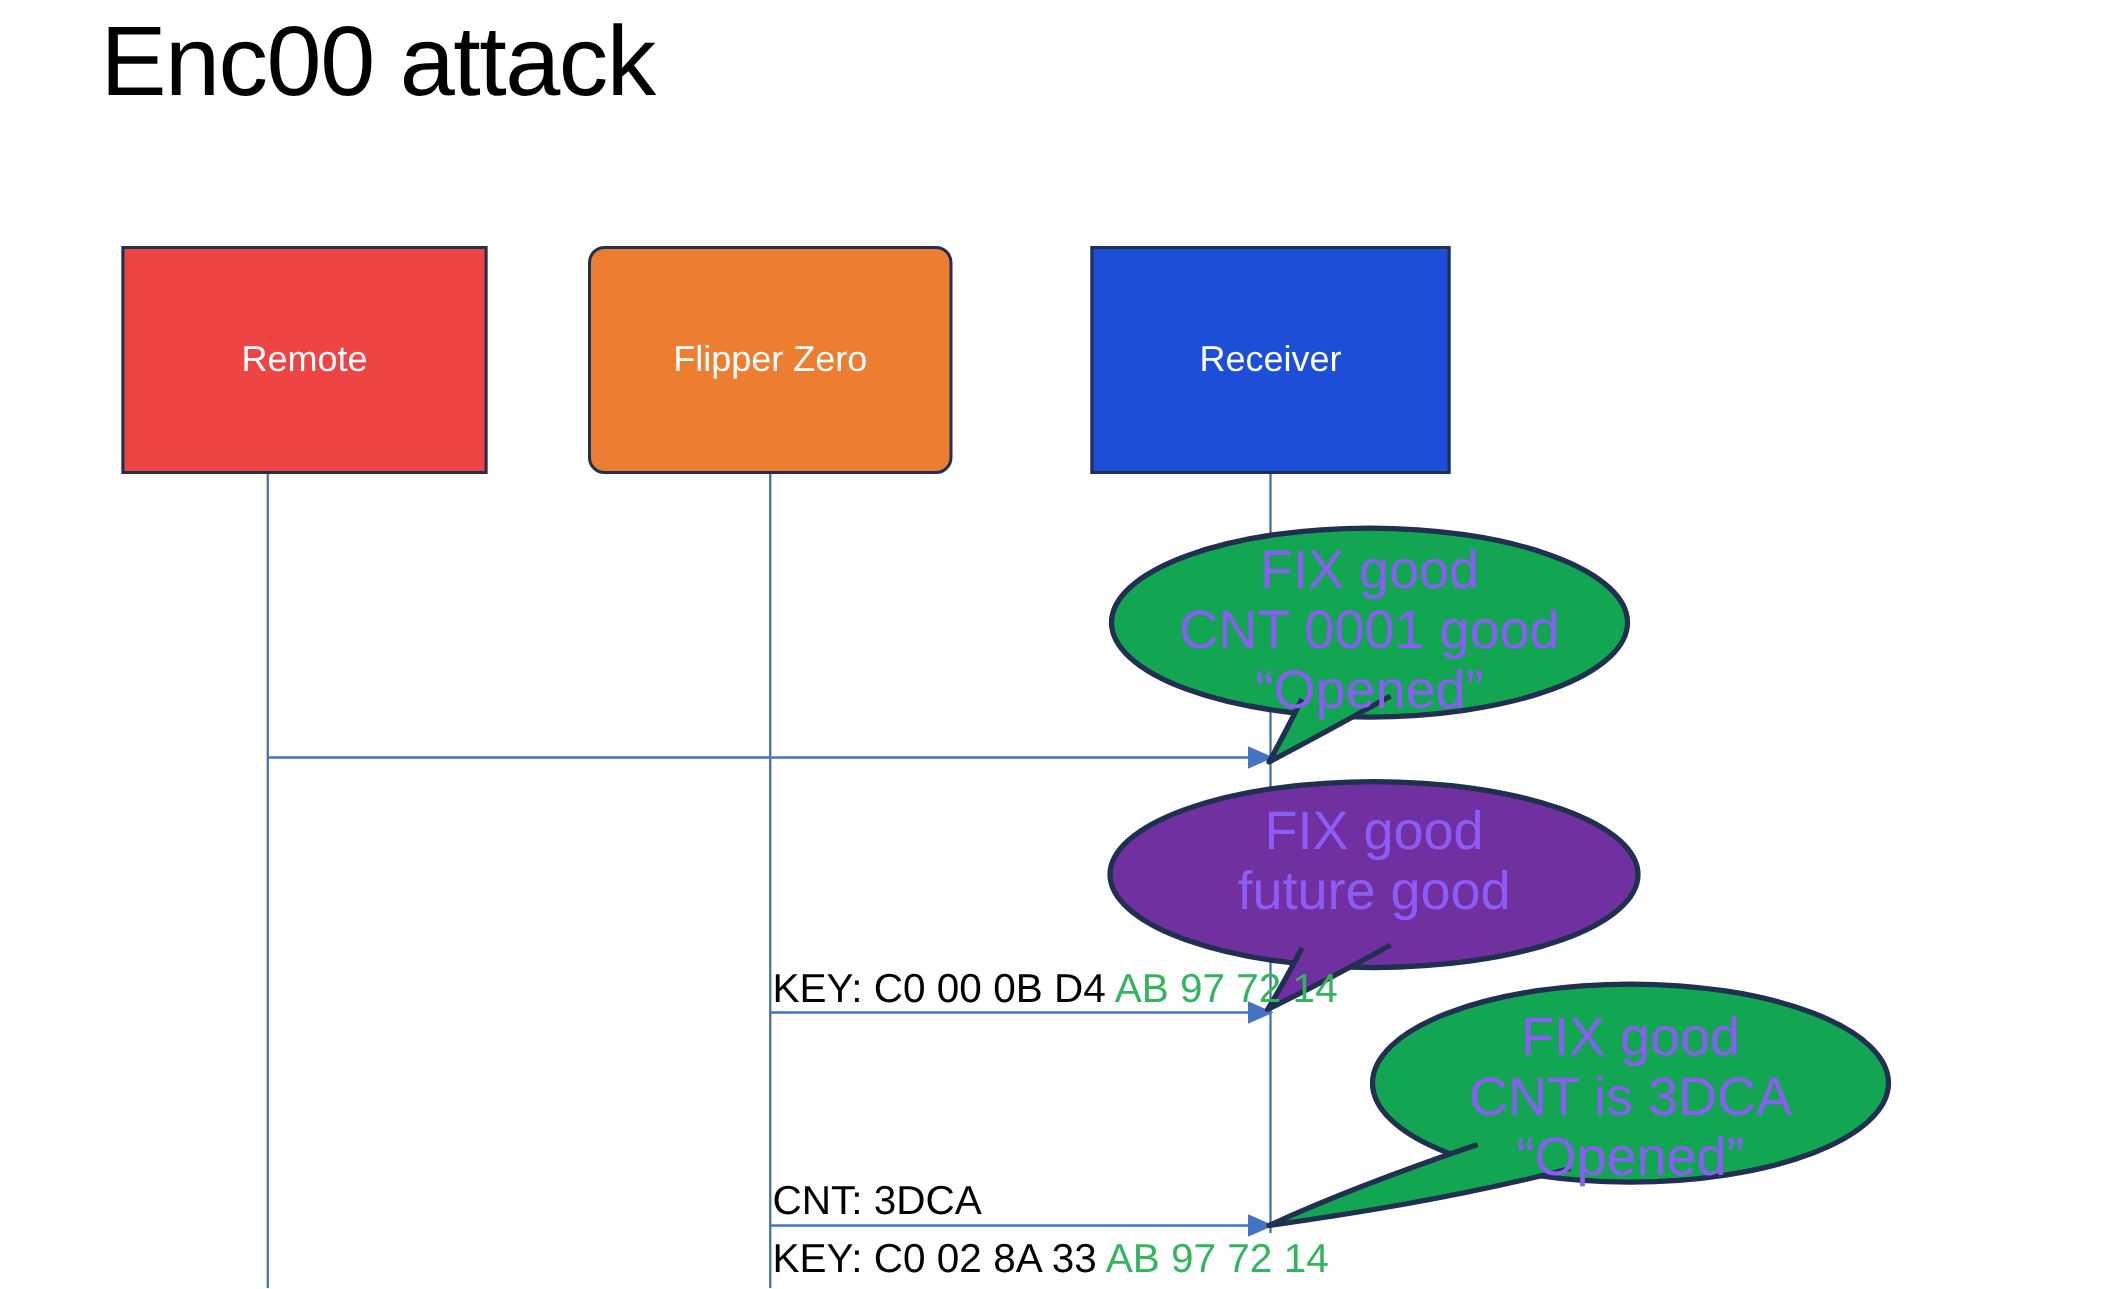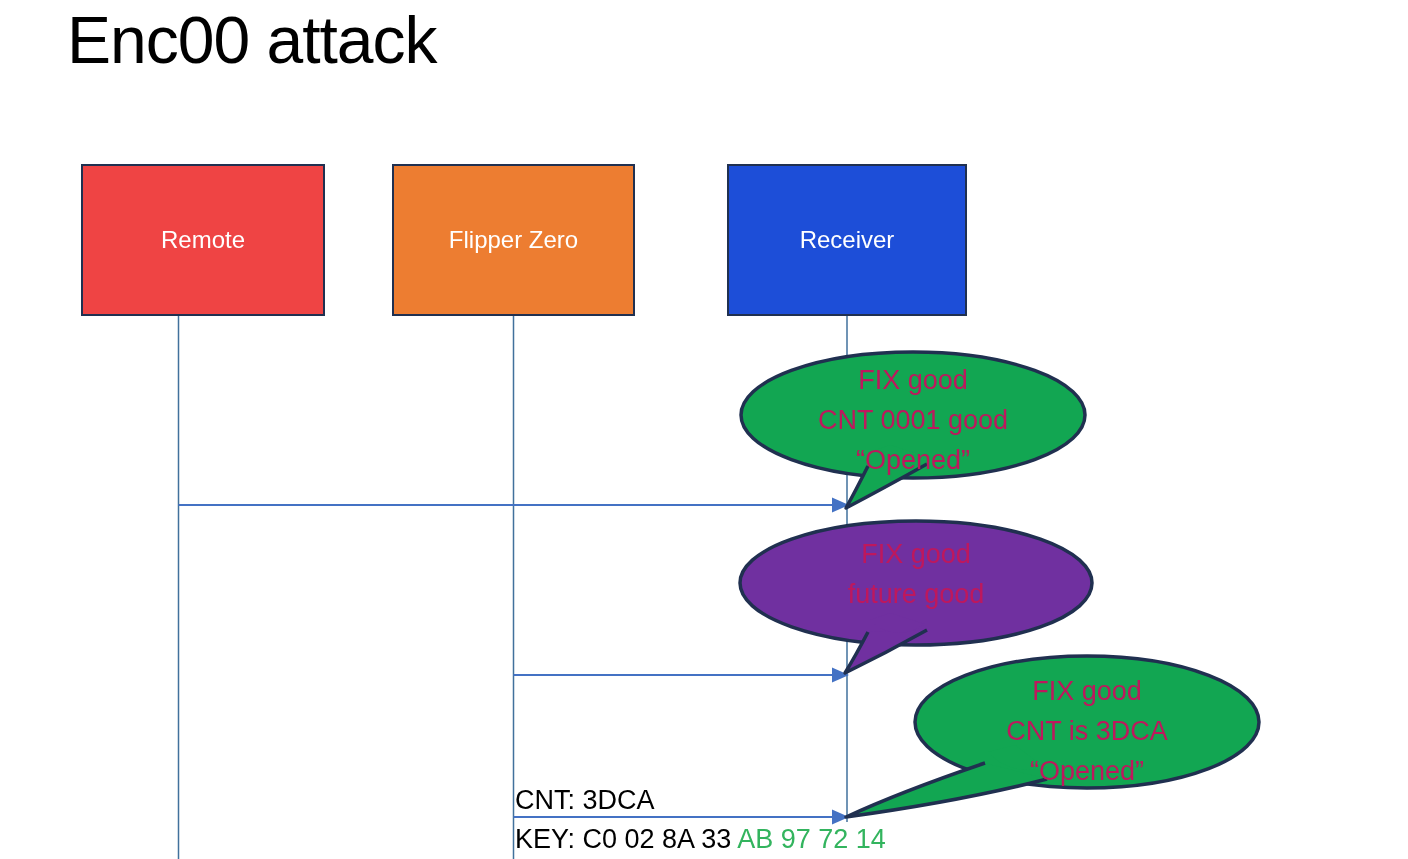--- a/index.html
+++ b/index.html
@@ -17,35 +17,35 @@
     font-family:"Liberation Sans", sans-serif;
   }
   svg.layer{position:absolute;left:0;top:0;width:1408px;height:859px;}
   .actor{
     position:absolute;top:164px;height:148px;
     border:2px solid #203050;
     display:flex;align-items:center;justify-content:center;
     color:#fff;font-size:24px;font-weight:500;
   }
   .actor.remote{left:57px;width:240px;background:#ef4444;margin-left:24px;}
-  .actor.flipper{left:392px;width:239px;background:#ED7D31;}
+  .actor.flipper{left:392px;width:239px;background:#ED7D31;border-radius:11px;}
   .actor.receiver{left:727px;width:236px;background:#1d4ed8;}
   .msg{
     position:absolute;
     font-size:27px;color:#000;line-height:39px;white-space:nowrap;
   }
   .msg1{left:188px;top:468px;}
   .msg2{left:515px;top:640px;}
   .msg3{left:515px;top:781px;}
   .key-red{color:#FF0000;}
   .key-green-bold{color:#00A04C;font-weight:700;}
   .key-green{color:#33B45E;}
   .bubble-text{
     position:absolute;
-    color:#be185d;font-size:27px;line-height:40px;
+    color:#8b5cf6;font-size:36px;line-height:40px;
     text-align:center;white-space:nowrap;
     transform:translateX(-50%);
   }
   .bt1{left:913px;top:360px;}
   .bt2{left:916px;top:534px;}
   .bt3{left:1087px;top:671px;}
 </style>
 </head>
 <body>
 
@@ -96,20 +96,21 @@
   </div>
   <div class="actor flipper">
     <span>Flipper Zero</span>
   </div>
   <div class="actor receiver">
     <span>Receiver</span>
   </div>
 
 
   <div class="msg msg2">
+    <div><span>KEY: C0 00 0B D4 </span><span class="key-green">AB 97 72 14</span></div>
   </div>
 
   <div class="msg msg3">
     <div>CNT: 3DCA</div>
     <div><span>KEY: C0 02 8A 33 </span><span class="key-green">AB 97 72 14</span></div>
   </div>
 
   <div class="bubble-text bt1">
     <div>FIX good</div>
     <div>CNT 0001 good</div>

